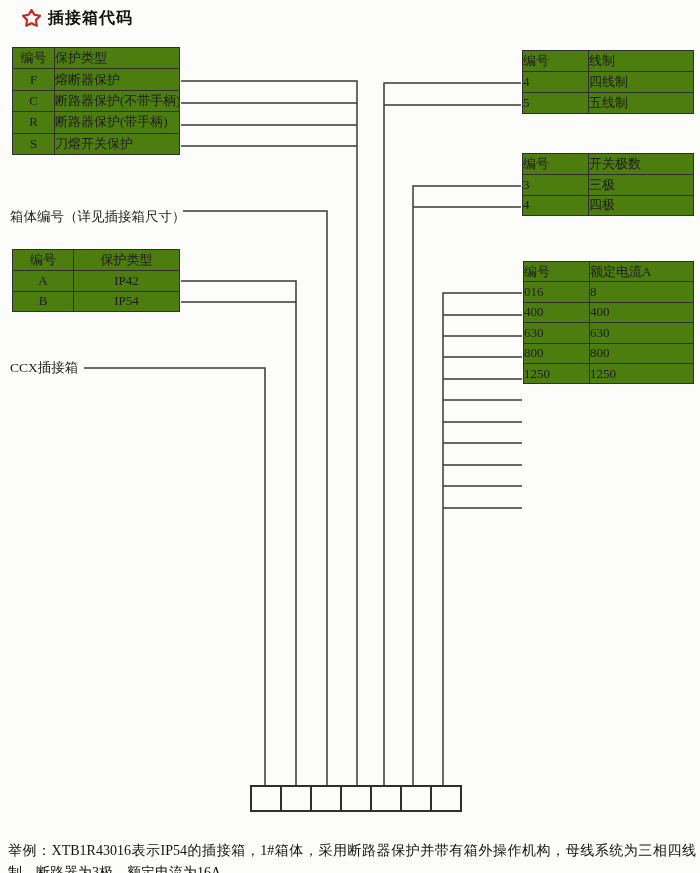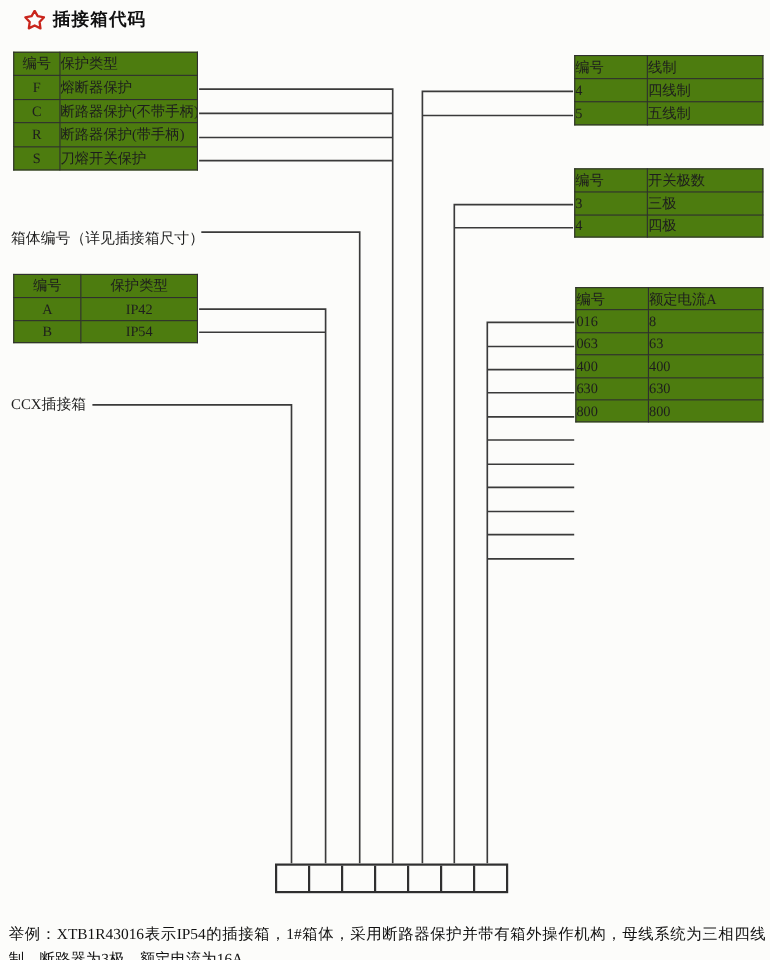--- a/index.html
+++ b/index.html
@@ -142,35 +142,35 @@
     <tbody>
         <tr>
       <th class="col1 cl12">编号</th>
       <th class="cl12">额定电流A</th>
     </tr>
     <tr>
       <td class="cl12">016</td>
       <td class="cl12">8</td>
     </tr>
     <tr>
-      <td class="cl12">063</td>
-      <td class="cl12">63</td>
-    </tr>
-    <tr>
       <td class="cl12">400</td>
       <td class="cl12">400</td>
     </tr>
     <tr>
       <td class="cl12">630</td>
       <td class="cl12">630</td>
     </tr>
     <tr>
       <td class="cl12">800</td>
       <td class="cl12">800</td>
     </tr>
+    <tr>
+      <td class="cl12">1250</td>
+      <td class="cl12">1250</td>
+    </tr>
   </tbody>
     </table>
 
   <table class="tbl t5">
     <tbody>
         <tr>
       <th class="col1 cc">编号</th>
       <th class="cc">保护类型</th>
     </tr>
     <tr>

